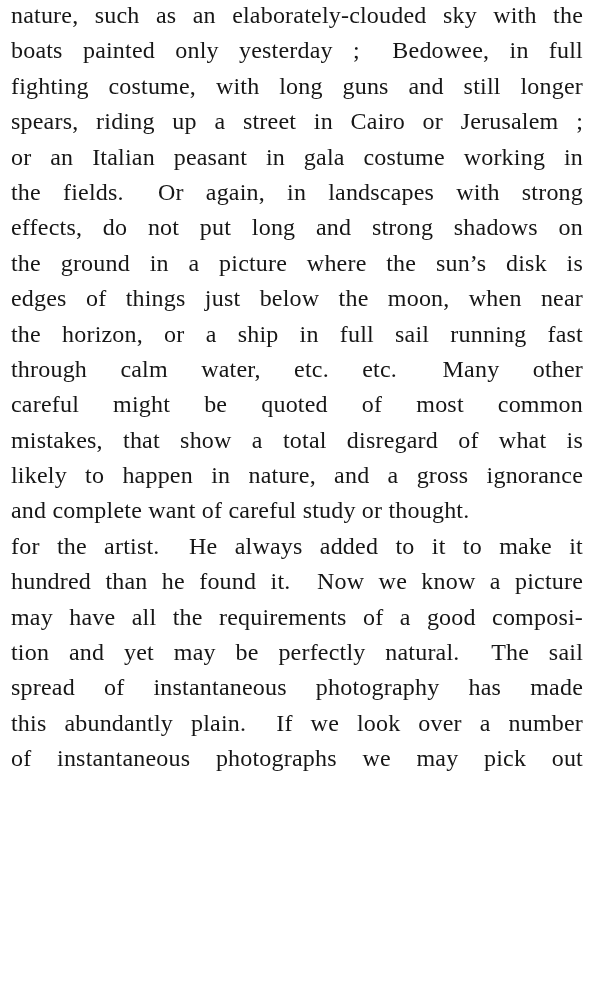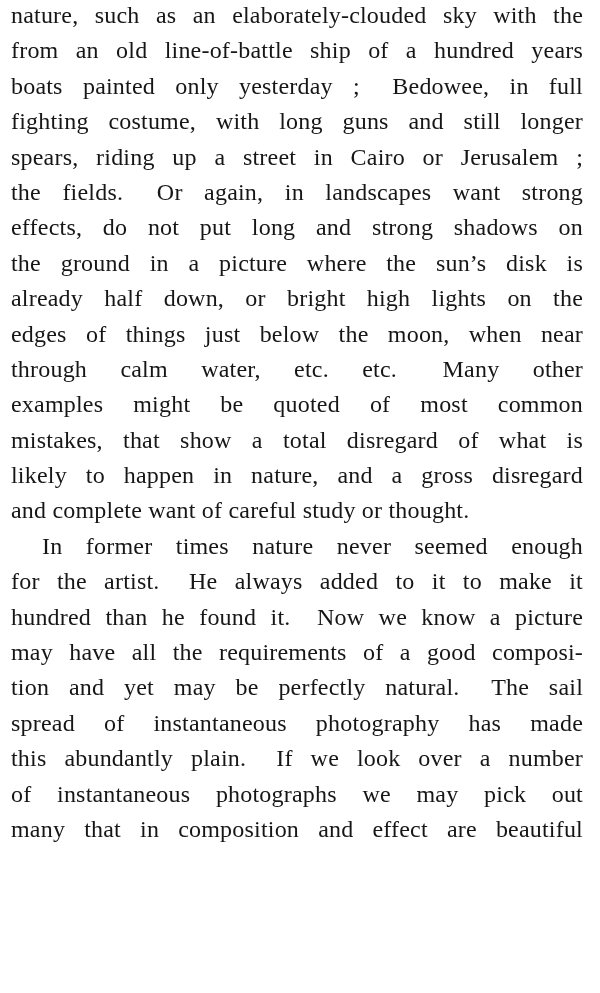--- a/index.html
+++ b/index.html
@@ -37,41 +37,39 @@
     text-indent: 31px;
   }
 </style>
 </head>
 <body>
 
 <div class="page">
 
   <div class="para">
     <div class="line">nature, such as an elaborately-clouded sky with the</div>
-    <div class="line">from an old line-of-battle ship of a hundred years</div>
     <div class="line">boats painted only yesterday ;  Bedowee, in full</div>
     <div class="line">fighting costume, with long guns and still longer</div>
     <div class="line">spears, riding up a street in Cairo or Jerusalem ;</div>
-    <div class="line">the fields.  Or again, in landscapes want strong</div>
+    <div class="line">or an Italian peasant in gala costume working in</div>
+    <div class="line">the fields.  Or again, in landscapes with strong</div>
     <div class="line">effects, do not put long and strong shadows on</div>
     <div class="line">the ground in a picture where the sun’s disk is</div>
-    <div class="line">already half down, or bright high lights on the</div>
     <div class="line">edges of things just below the moon, when near</div>
+    <div class="line">the horizon, or a ship in full sail running fast</div>
     <div class="line">through calm water, etc. etc.  Many other</div>
-    <div class="line">examples might be quoted of most common</div>
+    <div class="line">careful might be quoted of most common</div>
     <div class="line">mistakes, that show a total disregard of what is</div>
-    <div class="line">likely to happen in nature, and a gross disregard</div>
+    <div class="line">likely to happen in nature, and a gross ignorance</div>
     <div class="line line--flush">and complete want of careful study or thought.</div>
   </div>
 
   <div class="para">
-    <div class="line line--indent">In former times nature never seemed enough</div>
     <div class="line">for the artist.  He always added to it to make it</div>
     <div class="line">hundred than he found it.  Now we know a picture</div>
     <div class="line">may have all the requirements of a good composi-</div>
     <div class="line">tion and yet may be perfectly natural.  The sail</div>
     <div class="line">spread of instantaneous photography has made</div>
     <div class="line">this abundantly plain.  If we look over a number</div>
     <div class="line">of instantaneous photographs we may pick out</div>
-    <div class="line">many that in composition and effect are beautiful</div>
   </div>
 
 </div>
 
 </body></html>

